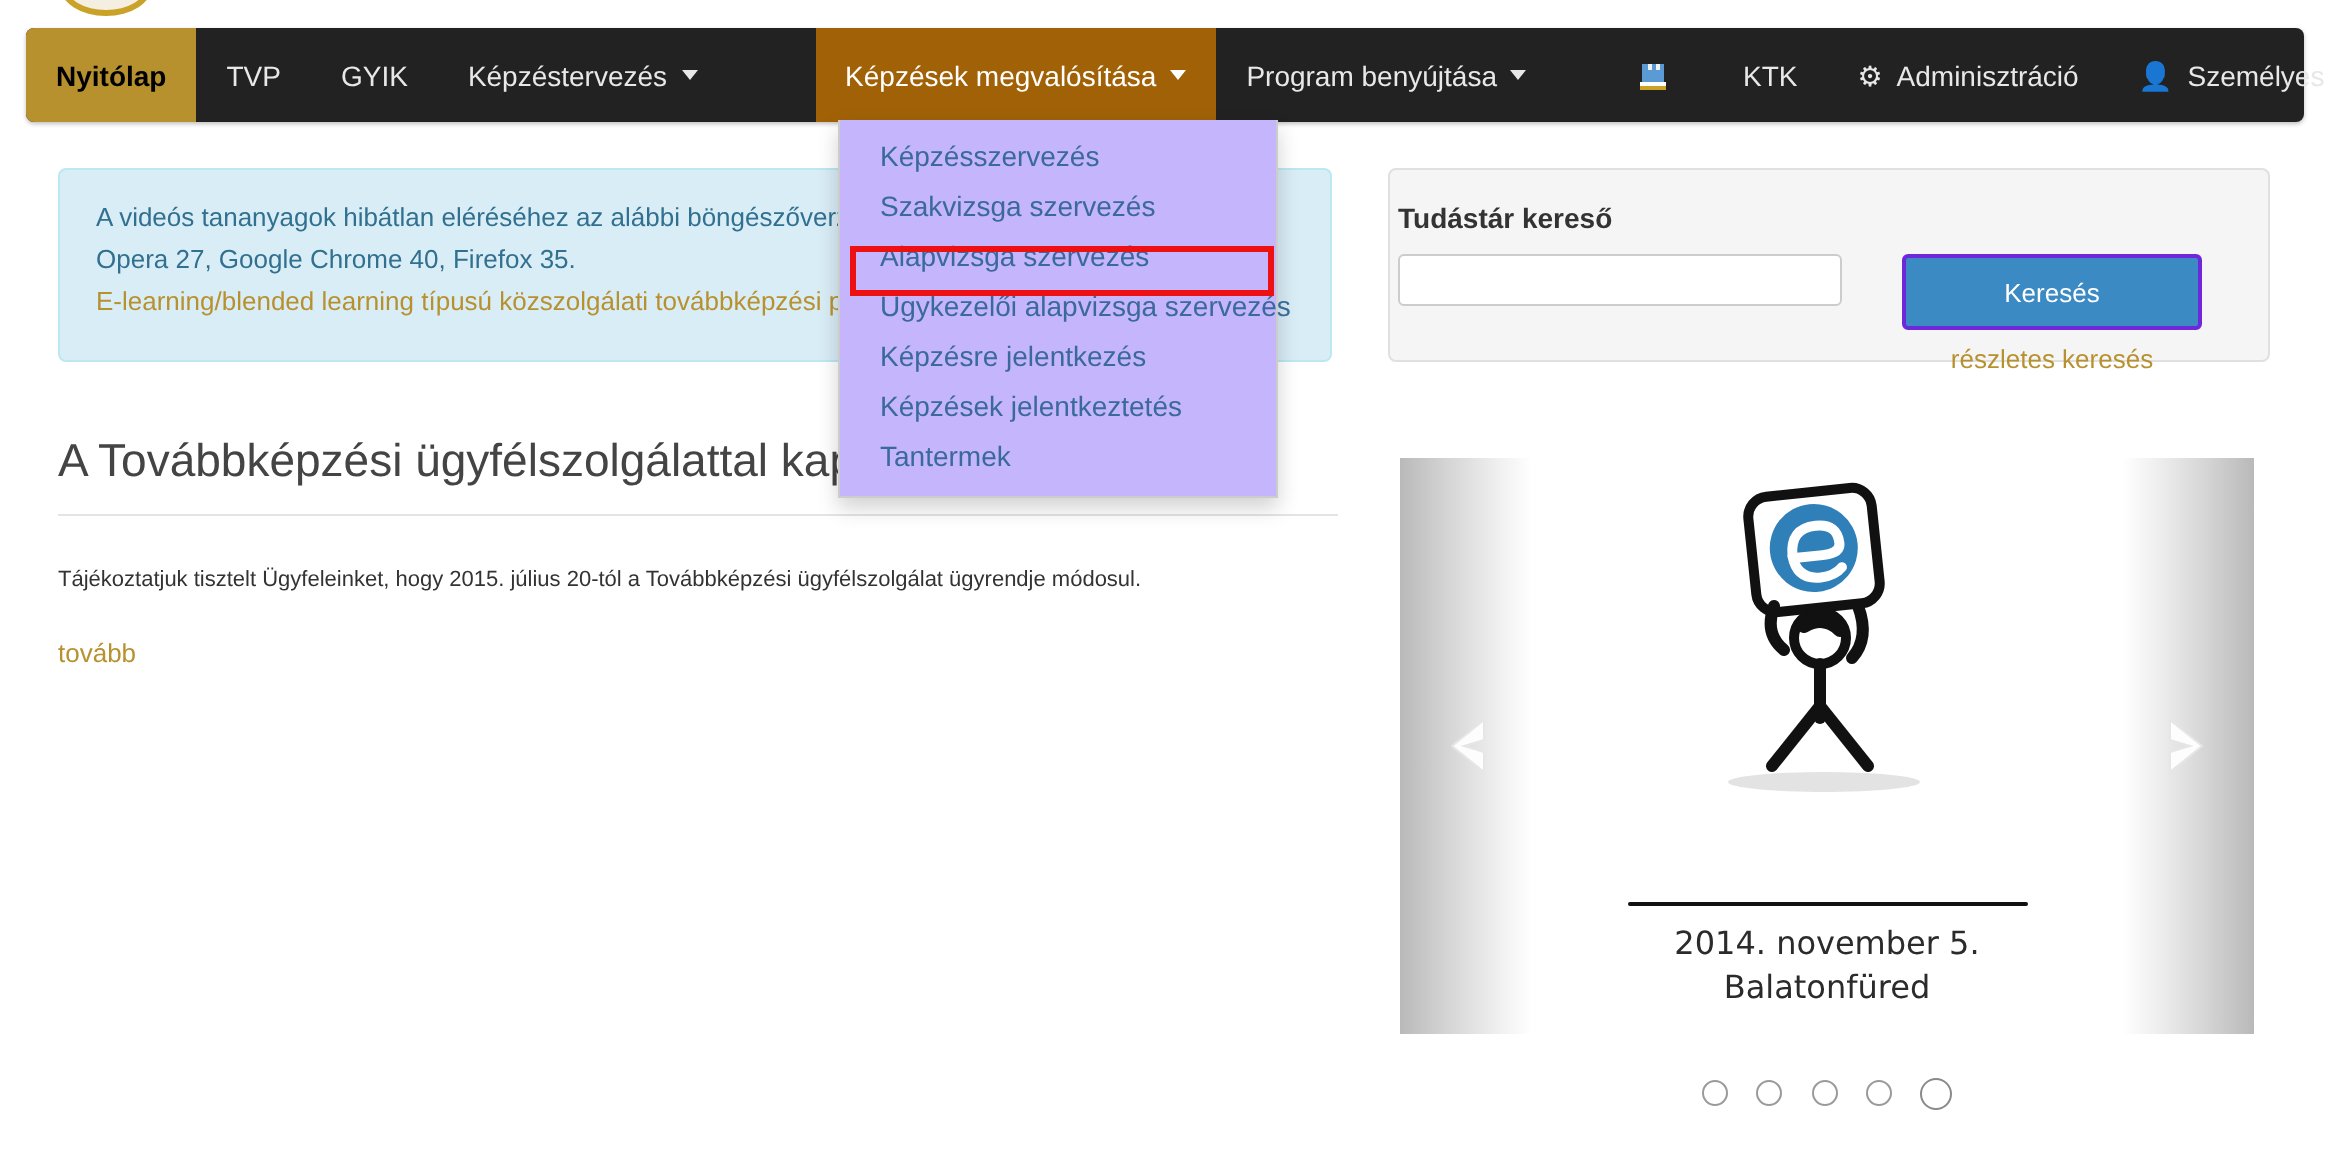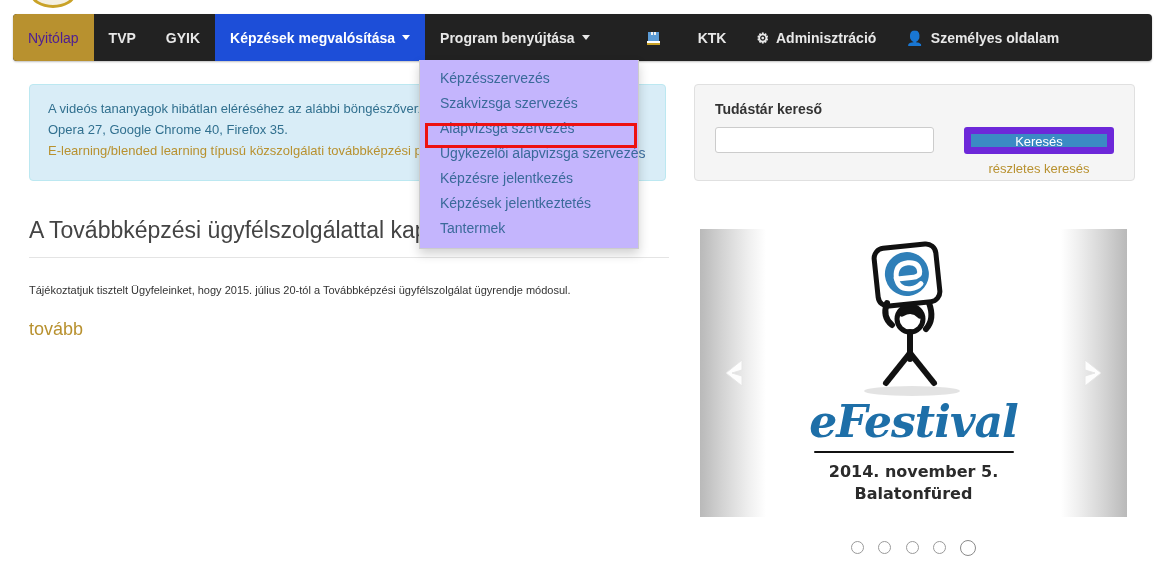--- a/index.html
+++ b/index.html
@@ -49,31 +49,31 @@
   .nav-item {
     display: flex;
     align-items: center;
     padding: 0 15px;
     color: #e8e8e8;
     font-size: 14px;
     line-height: 1;
     white-space: nowrap;
     cursor: pointer;
     user-select: none;
-    font-weight: bold;
   }
   .nav-item.first { border-top-left-radius: 4px; border-bottom-left-radius: 4px; }
   .nav-item.active {
     background: #b8912f;
-    color: #4c1d95;
-    font-weight: normal;
+    color: #000000;
+    font-weight: bold;
   }
   .nav-item.open {
-    background: #1d4ed8;
+    background: #a16207;
     color: #ffffff;
+    margin-left: 44px;
   }
   .caret {
     display: inline-block;
     width: 0; height: 0;
     margin-left: 7px;
     border-left: 4px solid transparent;
     border-right: 4px solid transparent;
     border-top: 5px solid currentColor;
   }
   .nav-spacer { flex: 0 0 26px; }
@@ -180,21 +180,21 @@
   .search-panel {
     position: absolute;
     left: 694px;
     top: 84px;
     width: 441px;
     height: 97px;
     background: #f5f5f5;
     border: 1px solid #e0e0e0;
     border-radius: 4px;
     box-sizing: border-box;
-    padding: 16px 20px;
+    padding: 16px 4px;
   }
   .search-title {
     font-size: 14px;
     font-weight: bold;
     color: #333333;
     margin-bottom: 10px;
   }
   .search-row {
     display: flex;
     align-items: flex-start;
@@ -212,23 +212,23 @@
     font-family: "Liberation Sans", sans-serif;
   }
   .search-right {
     margin-left: 30px;
     display: flex;
     flex-direction: column;
     align-items: center;
   }
   .search-button {
     width: 150px;
-    height: 27px;
+    height: 38px;
     background: #3b8ac4;
-    border: 7px solid #6d28d9;
+    border: 2px solid #6d28d9;
     border-radius: 3px;
     color: #ffffff;
     font-size: 13px;
     cursor: pointer;
     font-family: "Liberation Sans", sans-serif;
     line-height: 1;
   }
   .search-adv {
     margin-top: 7px;
     font-size: 13px;
@@ -257,21 +257,21 @@
     width: 640px;
   }
   .article-body {
     margin-top: 22px;
     font-size: 11px;
     color: #333333;
     line-height: 20px;
   }
   .article-more {
     margin-top: 19px;
-    font-size: 18px;
+    font-size: 13px;
     color: #b8912f;
     cursor: pointer;
   }
 
   
   .carousel {
     position: absolute;
     left: 700px;
     top: 229px;
     width: 427px;
@@ -341,21 +341,21 @@
     height: 2px;
     background: #111111;
     border-radius: 2px;
   }
   .banner-date {
     position: absolute;
     left: 0; right: 0;
     top: 232px;
     text-align: center;
     font-size: 16px;
-    font-weight: bold;
+    font-weight: normal;
     color: #2b2b2b;
     line-height: 22px;
     font-family: "DejaVu Sans", sans-serif;
   }
 
   .car-dots {
     position: absolute;
     left: 700px;
     top: 538px;
     width: 427px;
@@ -393,20 +393,24 @@
 
     <div class="nav-item">
       <span>TVP</span>
     </div>
 
 
     <div class="nav-item">
       <span>GYIK</span>
     </div>
 
+    <div class="nav-item">
+      <span>Képzéstervezés</span>
+      <span class="caret"></span>
+    </div>
 
     <div class="nav-item open">
       <span>Képzések megvalósítása</span>
       <span class="caret"></span>
     </div>
 
     <div class="nav-item">
       <span>Program benyújtása</span>
       <span class="caret"></span>
     </div>
@@ -479,21 +483,20 @@
 
         <circle cx="86" cy="78" r="13" fill="none" stroke="#111111" stroke-width="5"></circle>
         <path d="M 78 72 q 10 -6 18 2" fill="#111111" stroke="#111111" stroke-width="7" stroke-linecap="round"></path>
 
         <path d="M 86 91 L 86 118" fill="none" stroke="#111111" stroke-width="6" stroke-linecap="round"></path>
         <path d="M 86 112 L 62 142" fill="none" stroke="#111111" stroke-width="6" stroke-linecap="round"></path>
         <path d="M 86 112 L 110 142" fill="none" stroke="#111111" stroke-width="6" stroke-linecap="round"></path>
         <ellipse cx="88" cy="150" rx="48" ry="5" fill="#cccccc" opacity="0.55"></ellipse>
       </svg>
 
-      <div class="banner-wordmark">eFestival</div>
       <div class="banner-rule"></div>
       <div class="banner-date">
         <div>2014. november 5.</div>
         <div>Balatonfüred</div>
       </div>
     </div>
 
     <div class="car-edge left"></div>
     <div class="car-edge right"></div>
 

